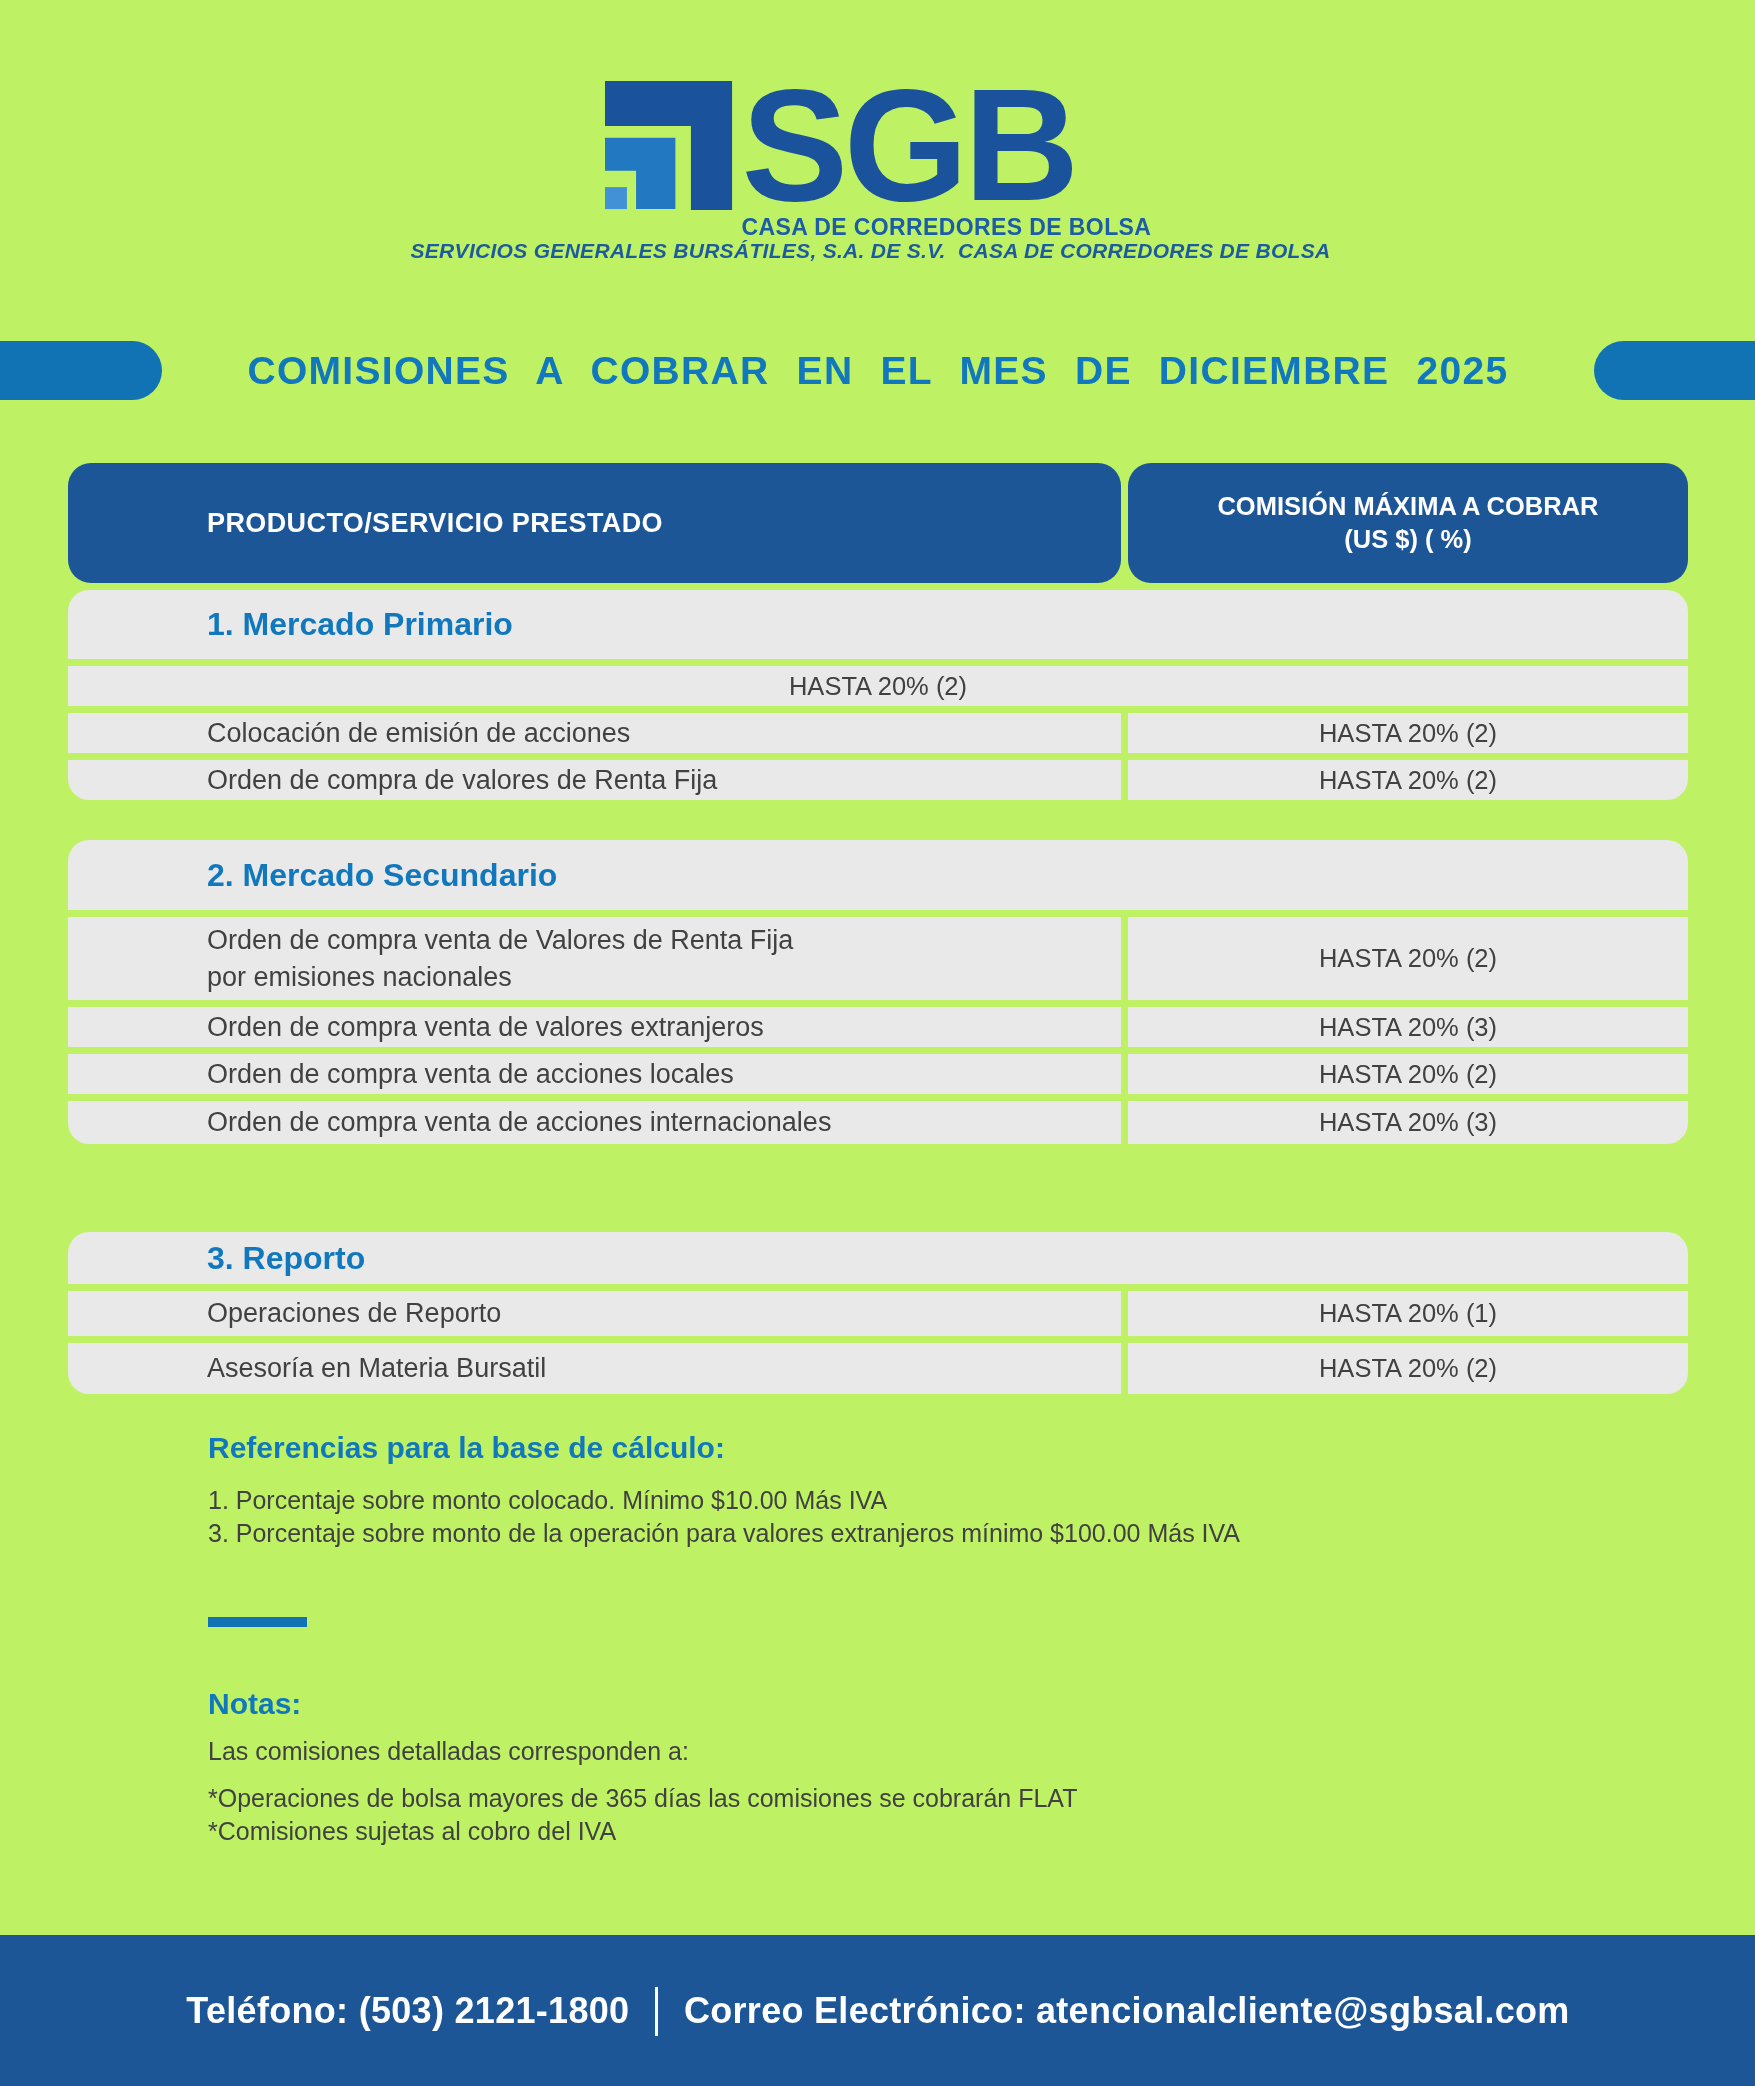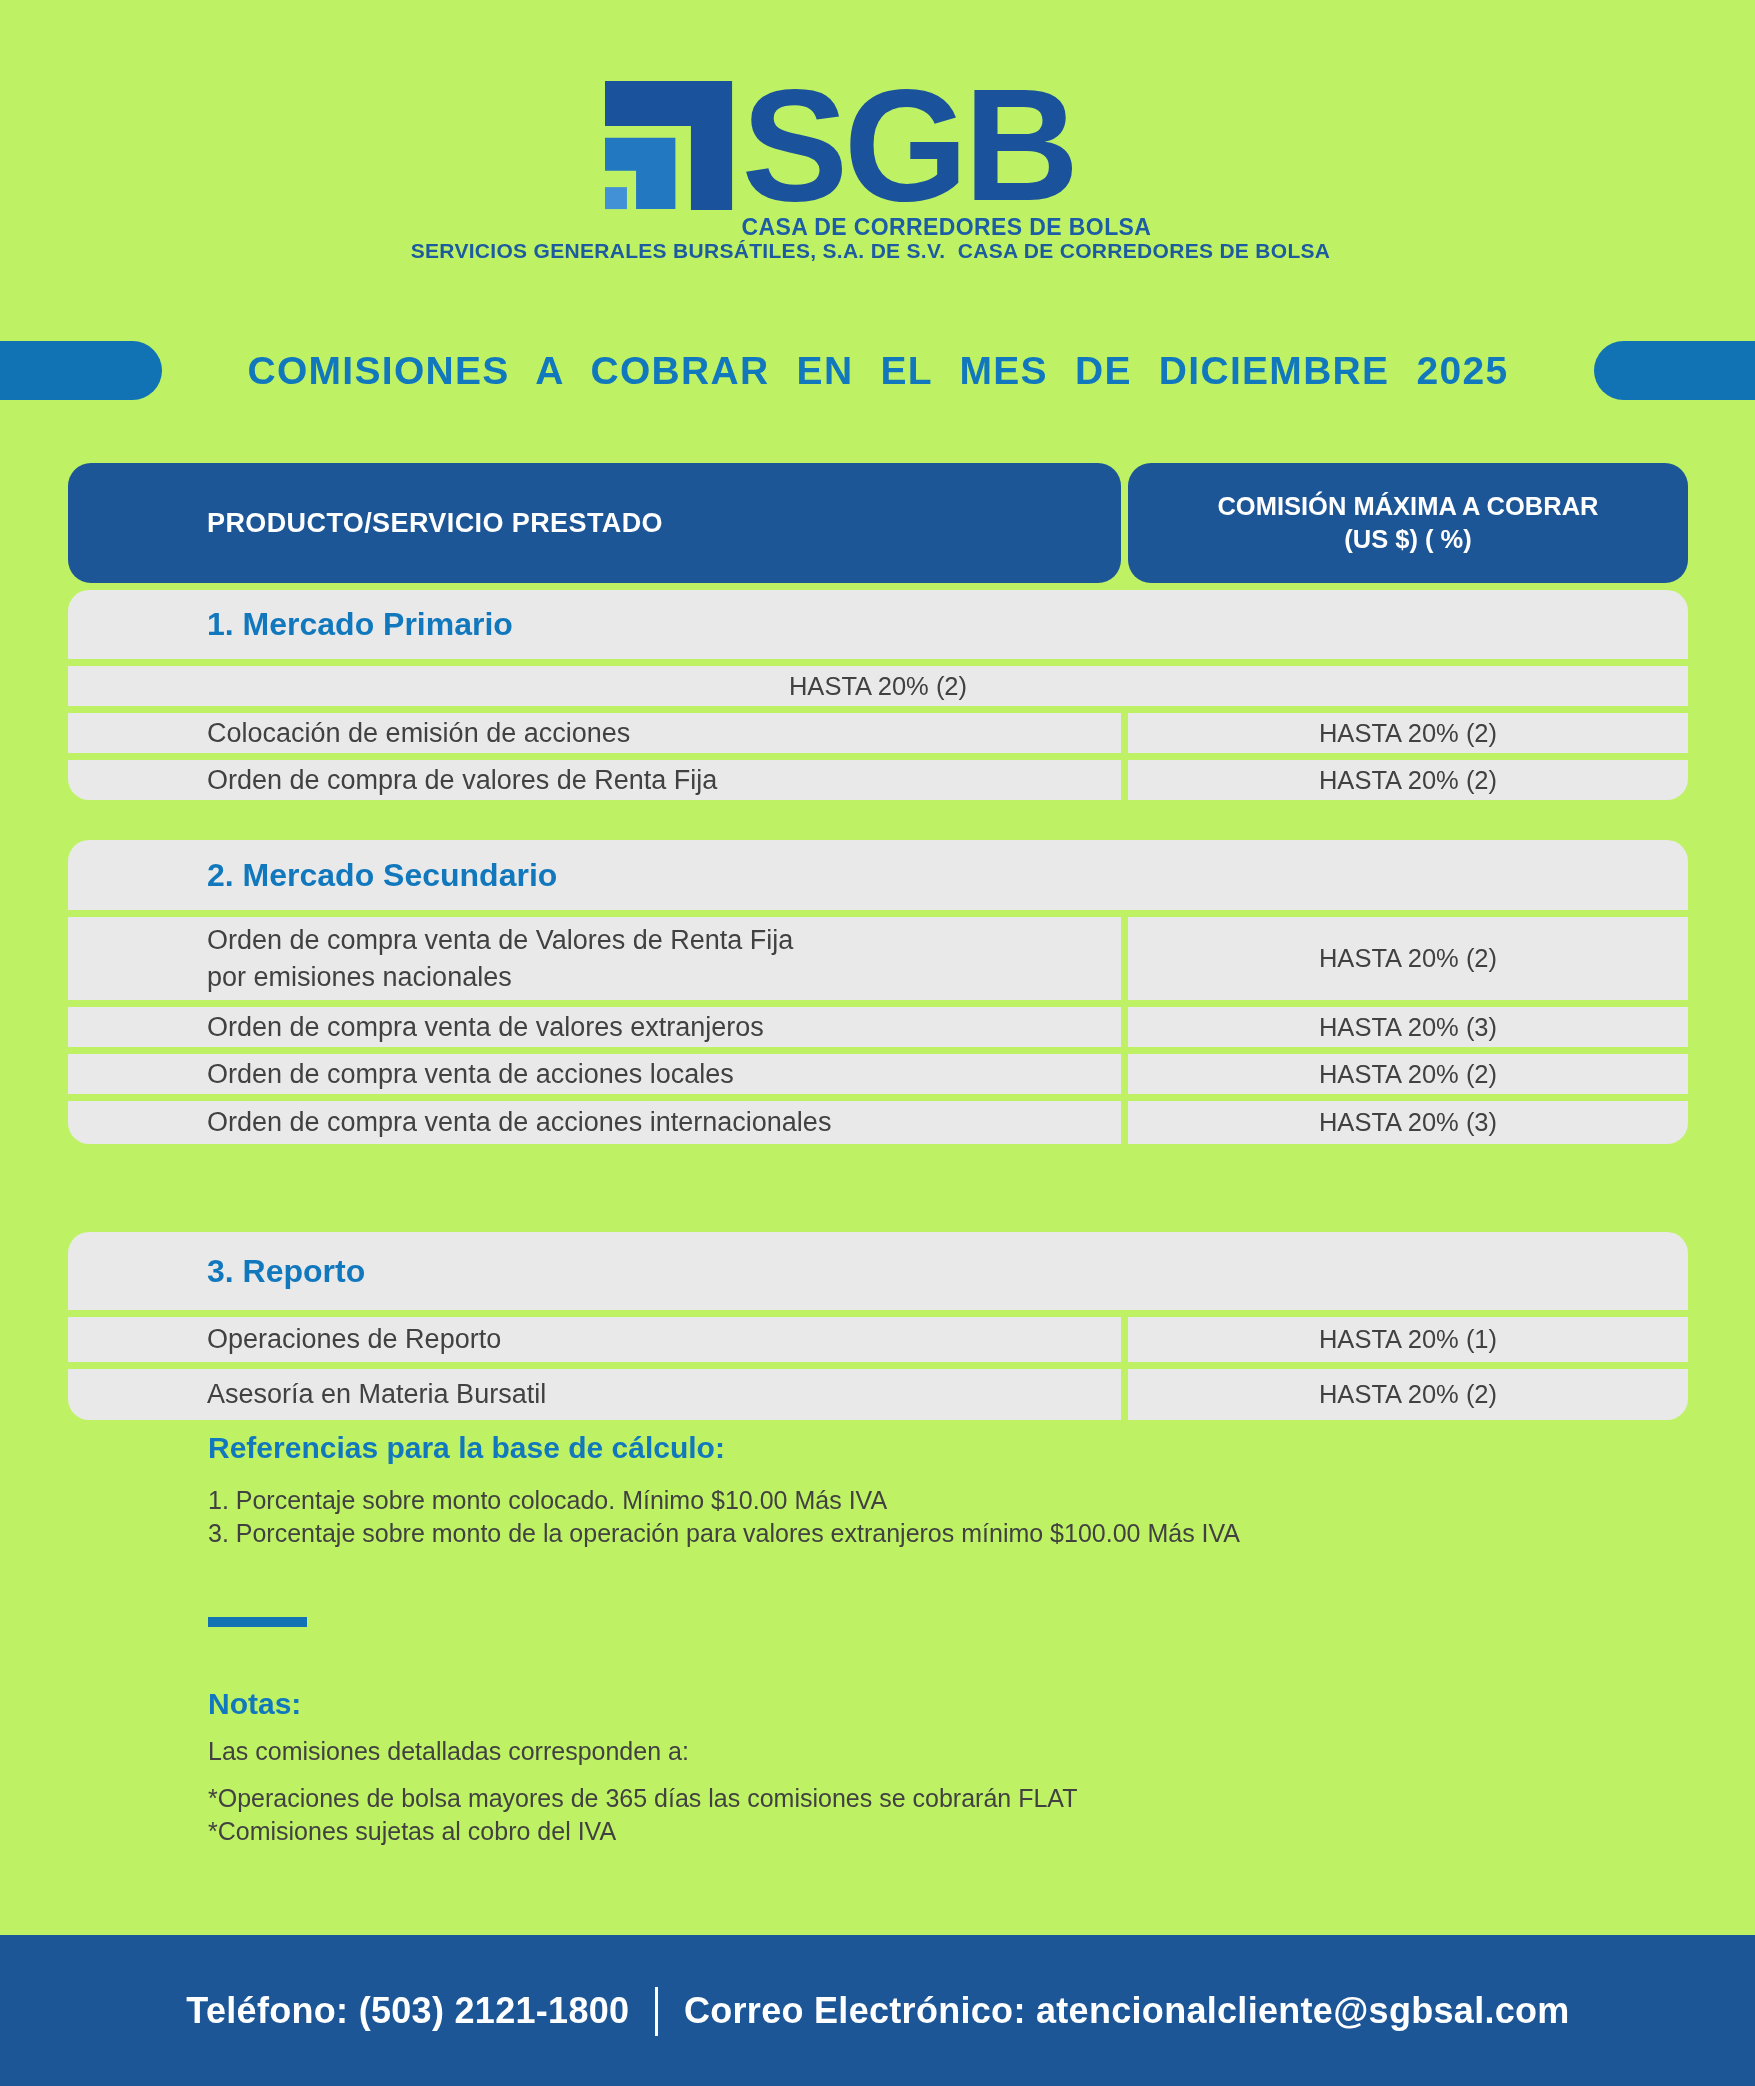--- a/index.html
+++ b/index.html
@@ -7,21 +7,21 @@
   .page{position:relative;width:1756px;height:2087px;background:#bef264;overflow:hidden;}
 
   
   .logo-wrap{position:absolute;top:81px;left:0;width:1756px;display:flex;justify-content:center;}
   .logo{display:flex;align-items:flex-start;gap:8.8px;}
   .logo-mark{width:128px;height:130px;flex:0 0 auto;}
   .logo-textcol{display:flex;flex-direction:column;align-items:flex-start;}
   .logo-sgb{font-size:160px;line-height:128px;font-weight:bold;color:#1b529c;letter-spacing:-4.4px;}
   .logo-tagline{font-size:23px;font-weight:bold;color:#1c5da6;letter-spacing:0.4px;margin-top:5.3px;}
   .subtitle{position:absolute;top:239px;left:0;width:1741px;text-align:center;
-            font-size:21px;font-weight:bold;color:#1d5b9f;letter-spacing:0.3px;white-space:pre-wrap;}
+            font-size:21px;font-weight:bold;color:#1d5b9f;letter-spacing:0.3px;white-space:pre-wrap;font-style:italic;}
 
   
   .banner{position:absolute;top:341px;left:0;width:1756px;height:59px;}
   .pill{position:absolute;top:0;width:162px;height:59px;background:#1173b4;}
   .pill.left{left:0;border-radius:0 30px 30px 0;}
   .pill.right{right:0;border-radius:30px 0 0 30px;}
   .banner-title{position:absolute;top:50%;left:0;width:100%;transform:translateY(-50%);
                 text-align:center;font-size:39px;font-weight:bold;color:#1278bd;
                 letter-spacing:1.3px;word-spacing:15px;}
 
@@ -32,21 +32,21 @@
   .th-left{width:1053px;display:flex;align-items:center;padding-left:139px;font-size:27px;letter-spacing:0.4px;}
   .th-right{flex:1;display:flex;align-items:center;justify-content:center;text-align:center;
             font-size:25.5px;line-height:1.3;white-space:pre-line;}
   .section-head{background:#e9e9e9;border-radius:21px 21px 0 0;display:flex;align-items:center;
                 padding-left:139px;box-sizing:border-box;font-size:32px;font-weight:bold;color:#1278bd;}
   .sec1{margin-top:7px;}
   .sec1 .section-head{height:69px;}
   .sec2{margin-top:40px;}
   .sec2 .section-head{height:70px;}
   .sec3{margin-top:88px;}
-  .sec3 .section-head{height:78px;}
+  .sec3 .section-head{height:52px;}
   .row{margin-top:7px;}
   .cell-l{width:1053px;background:#e9e9e9;display:flex;align-items:center;box-sizing:border-box;
           padding-left:139px;font-size:27px;color:#414141;line-height:1.35;white-space:pre-line;}
   .cell-r{flex:1;background:#e9e9e9;display:flex;align-items:center;justify-content:center;
           font-size:25.5px;color:#414141;}
   .h46{min-height:40px;} .h94{min-height:83px;} .h49{min-height:43px;} .h51{min-height:45px;} .h58{min-height:51px;}
   .row.last .cell-l{border-radius:0 0 0 21px;}
   .row.last .cell-r{border-radius:0 0 21px 0;}
 
   

